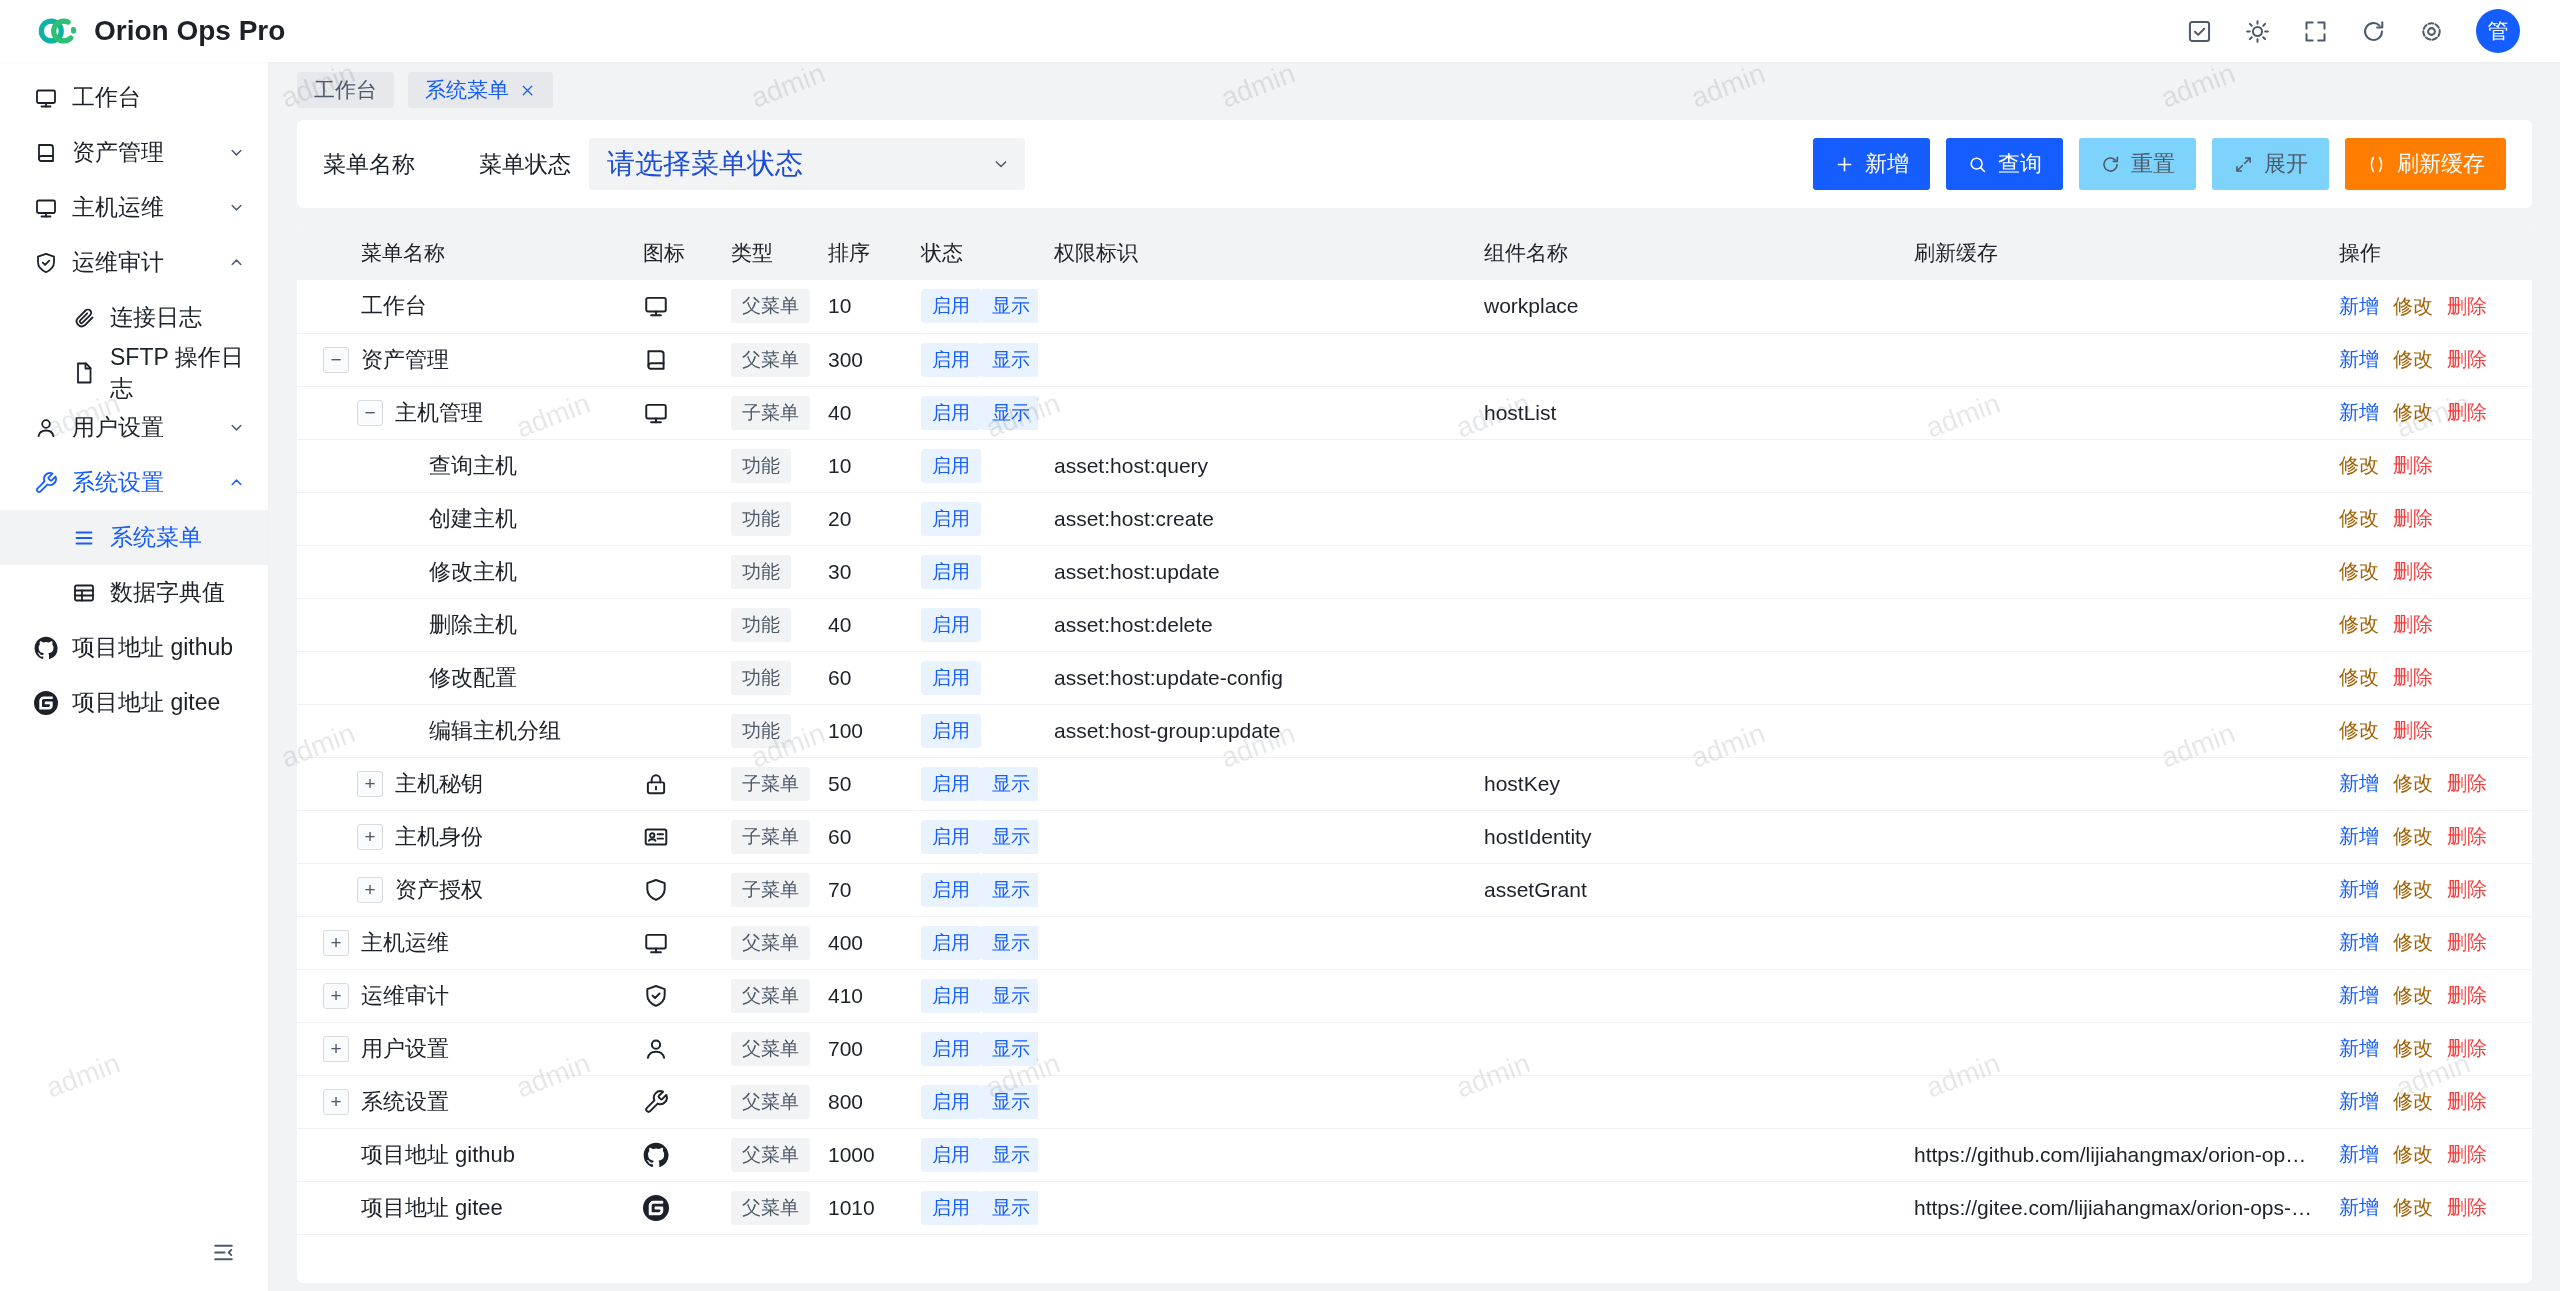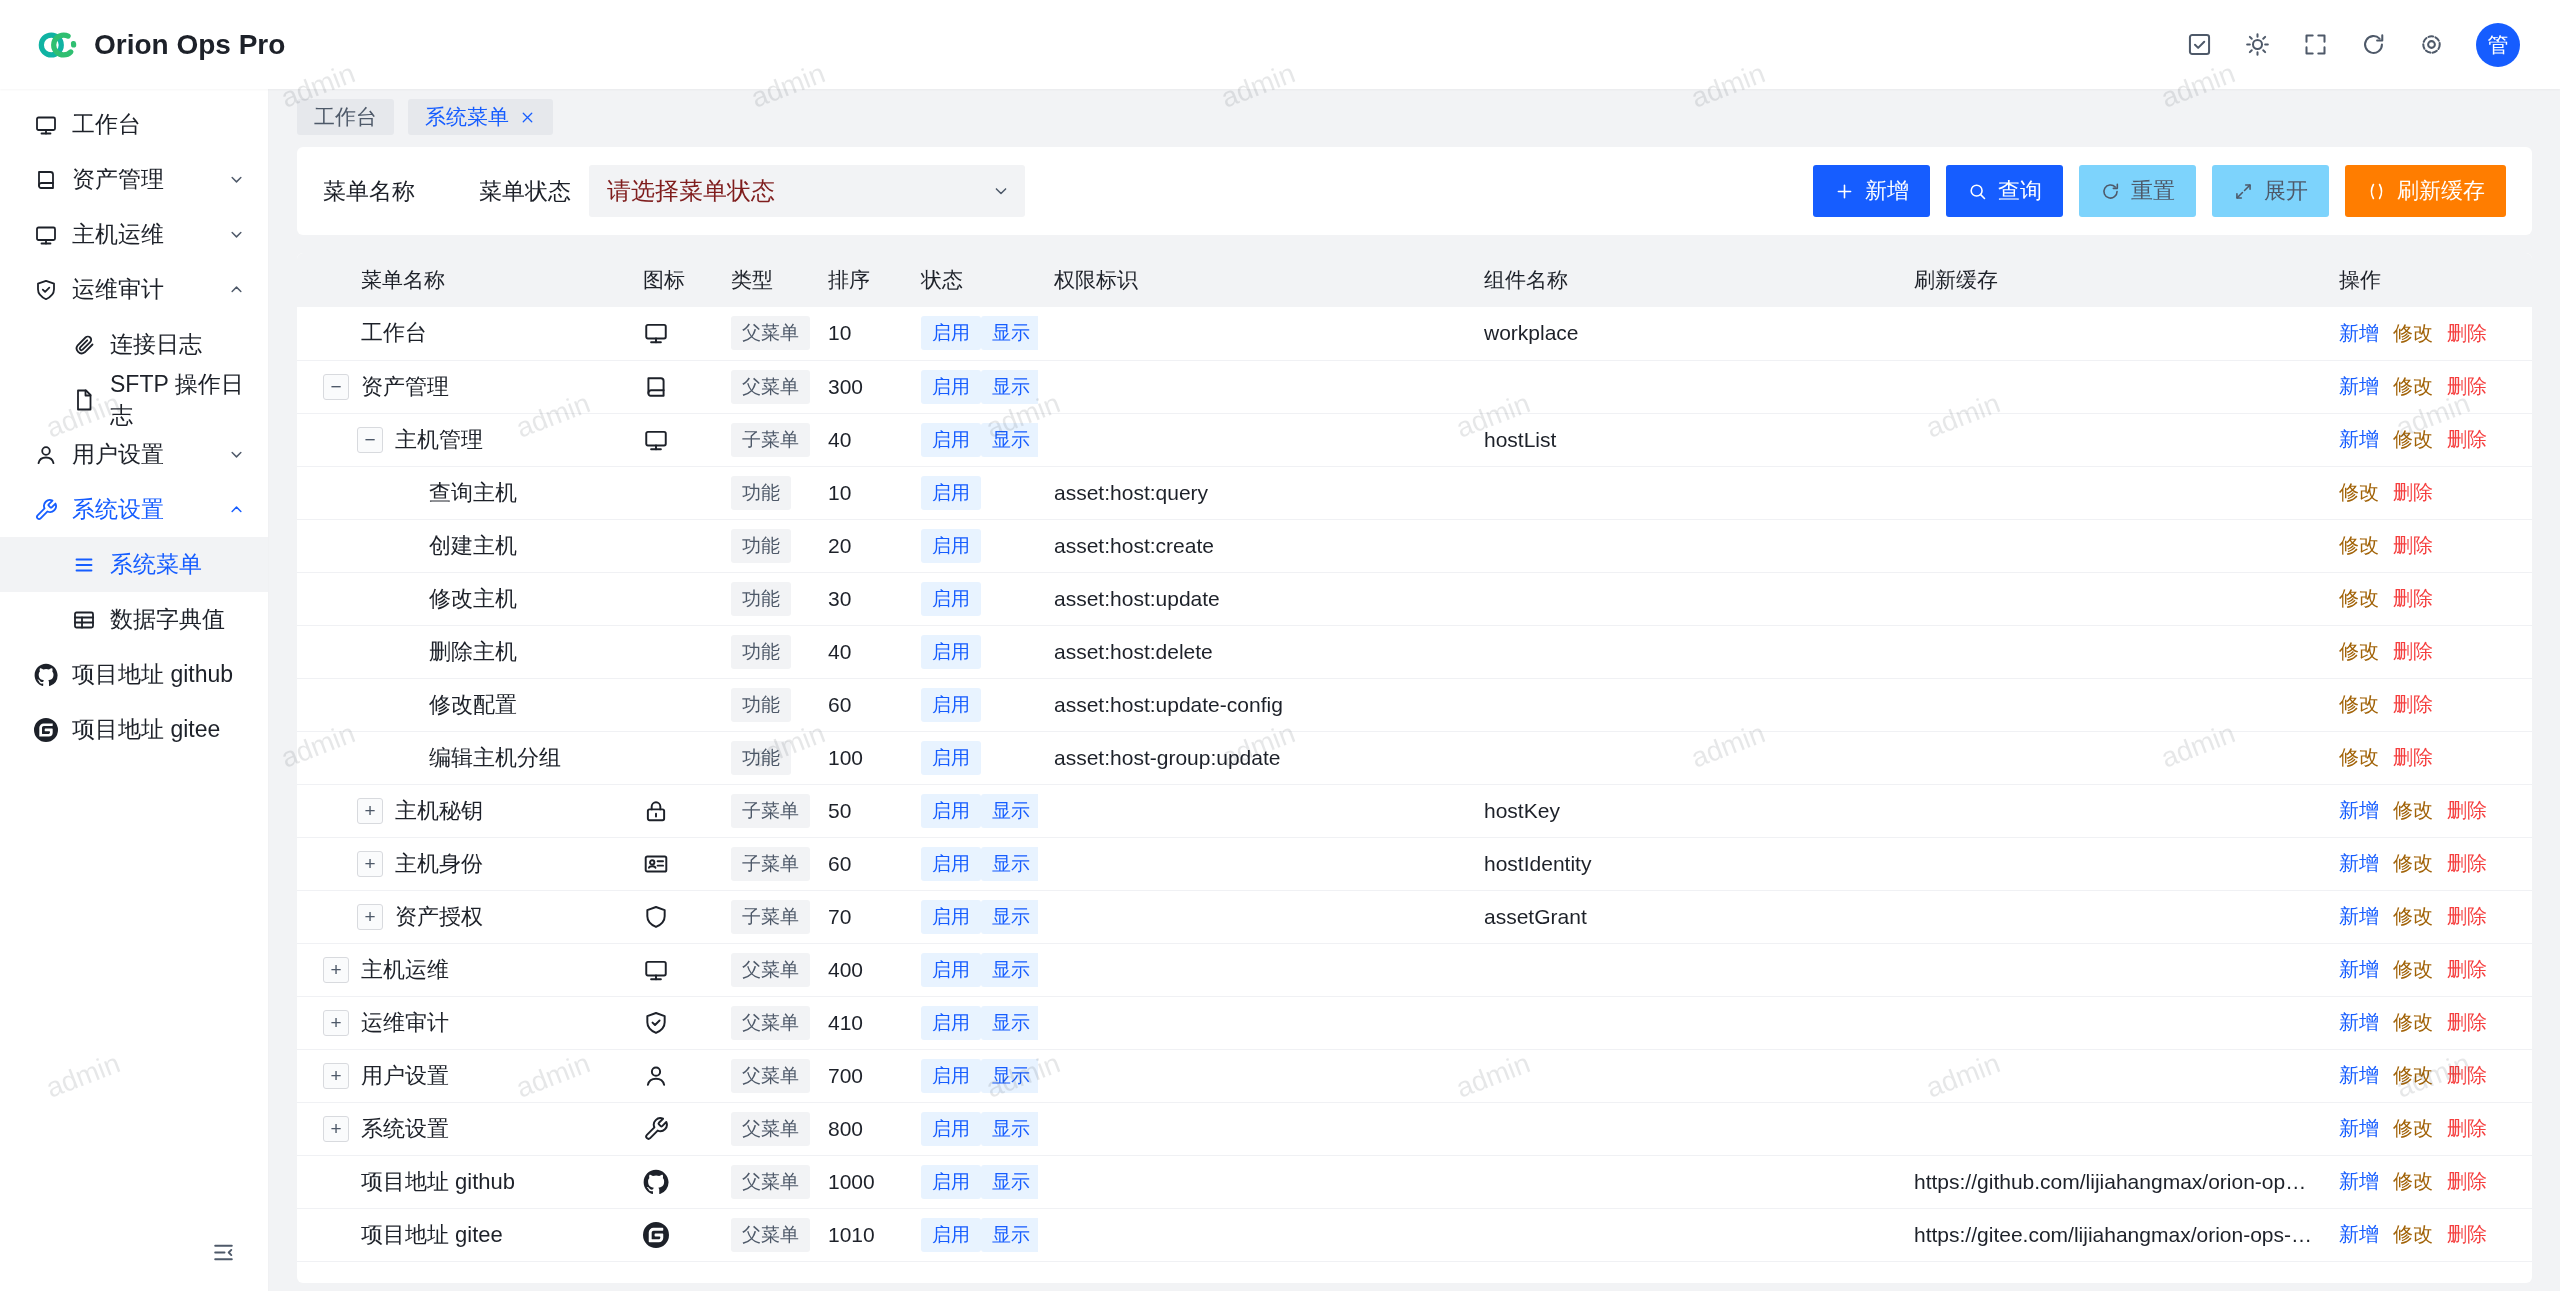--- a/index.html
+++ b/index.html
@@ -2,21 +2,21 @@
 <html><head>
 <meta charset="utf-8">
 <style>
   * { margin:0; padding:0; box-sizing:border-box; }
   html,body { width:2560px; height:1291px; overflow:hidden;
     font-family:"Liberation Sans","DejaVu Sans",sans-serif;
     color:#1d2129; background:#f2f3f5; }
   .app { display:flex; flex-direction:column; height:100%; }
 
   
-  .topbar { height:89px; background:#fff; display:flex; align-items:center;
+  .topbar { height:62px; background:#fff; display:flex; align-items:center;
     justify-content:space-between; padding:0 40px 0 34px; position:relative; z-index:2;
     box-shadow:0 1px 2px rgba(0,0,0,0.04); }
   .logo { display:flex; align-items:center; gap:14px; }
   .logo-mark { width:46px; height:38px; }
   .logo-title { font-size:28px; font-weight:700; color:#1d2129; }
   .topbar-actions { display:flex; align-items:center; gap:12px; }
   .icon-btn { width:46px; height:46px; border:none; background:transparent; color:#4e5969;
     display:flex; align-items:center; justify-content:center; cursor:pointer; border-radius:4px; }
   .icon-btn svg { width:27px; height:27px; }
   .avatar { width:44px; height:44px; border-radius:50%; background:#165dff; color:#fff;
@@ -51,21 +51,21 @@
   
   .filter-card { margin:6px 28px 0; background:#fff; border-radius:6px;
     padding:18px 26px; display:flex; align-items:center; }
   .f-label { font-size:23px; color:#1d2129; margin-right:18px; white-space:nowrap; }
   .lbl2 { margin-left:46px; }
   .f-input { width:432px; height:52px; background:#f2f3f5; border:none; border-radius:3px;
     padding:0 18px; font-size:22px; color:#1d2129; font-family:inherit; outline:none; }
   .f-input::placeholder { color:#86909c; }
   .f-select { width:436px; height:52px; background:#f2f3f5; border-radius:3px; display:flex;
     align-items:center; justify-content:space-between; padding:0 14px 0 18px; cursor:pointer; }
-  .sel-placeholder { font-size:24px; color:#7f1d1d; }
+  .sel-placeholder { font-size:28px; color:#1d4ed8; }
   .sel-chevron { width:20px; height:20px; color:#4e5969; }
   .filter-actions { margin-left:auto; display:flex; gap:16px; }
   .btn { height:52px; padding:0 21px; border:none; border-radius:3px; font-size:22px;
     display:flex; align-items:center; gap:10px; cursor:pointer; font-family:inherit; white-space:nowrap; }
   .btn svg { width:21px; height:21px; }
   .btn.primary { background:#165dff; color:#fff; }
   .btn.plain { background:#7dd3fc; color:#4e5969; }
   .btn.warning { background:#ff7d00; color:#fff; }
 
   

